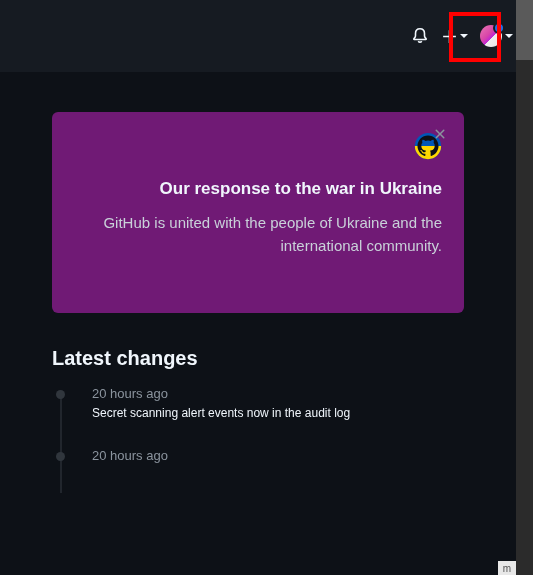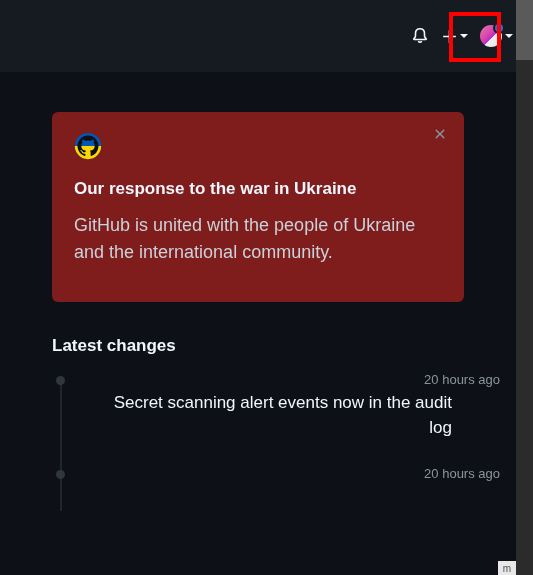--- a/index.html
+++ b/index.html
@@ -100,57 +100,58 @@
   .content {
     padding: 0 16px;
     position: absolute;
     top: 72px;
     left: 0;
     right: 17px;
     bottom: 0;
     overflow: hidden;
   }
   .banner {
-    background: #7f1d1d;
+    background: #701a75;
     border: 0px solid #30363d;
     border-radius: 6px;
     padding: 20px 22px 22px 22px;
     margin: 40px 36px 0 36px;
     position: relative;
+    text-align: right;
   }
   .banner-close {
     position: absolute;
     top: 14px;
     right: 16px;
     color: #8b949e;
     cursor: pointer;
   }
   .banner-icon {
     margin-bottom: 14px;
   }
   .banner-title {
     font-size: 17px;
     font-weight: 600;
     color: #f0f6fc;
     margin-bottom: 12px;
     line-height: 1.3;
   }
   .banner-body {
-    font-size: 18px;
+    font-size: 15px;
     color: #c9d1d9;
     line-height: 1.5;
-    margin-bottom: 14px;
+    margin-bottom: 34px;
   }
   .banner-link {
     color: #58a6ff;
     font-size: 14px;
     cursor: pointer;
   }
   .section-title {
-    font-size: 17px;
+    font-size: 20px;
     font-weight: 600;
     color: #f0f6fc;
     margin: 34px 0 16px 36px;
   }
   .timeline {
     margin-left: 40px;
     position: relative;
   }
   .timeline::before {
     content: "";
@@ -173,28 +174,26 @@
     width: 9px;
     height: 9px;
     background: #30363d;
     border-radius: 50%;
     z-index: 1;
   }
   .timeline-time {
     font-size: 13px;
     color: #8b949e;
     margin-bottom: 4px;
-    text-align: right;
   }
   .timeline-title {
-    font-size: 17px;
+    font-size: 12px;
     color: #f0f6fc;
     line-height: 1.45;
     max-width: 360px;
-    text-align: right;
   }
   .corner {
     position: absolute;
     bottom: 0; right: 17px;
     width: 18px; height: 14px;
     background: #e8e8e8;
     color: #555;
     font-size: 10px;
     display: flex;
     align-items: center;

